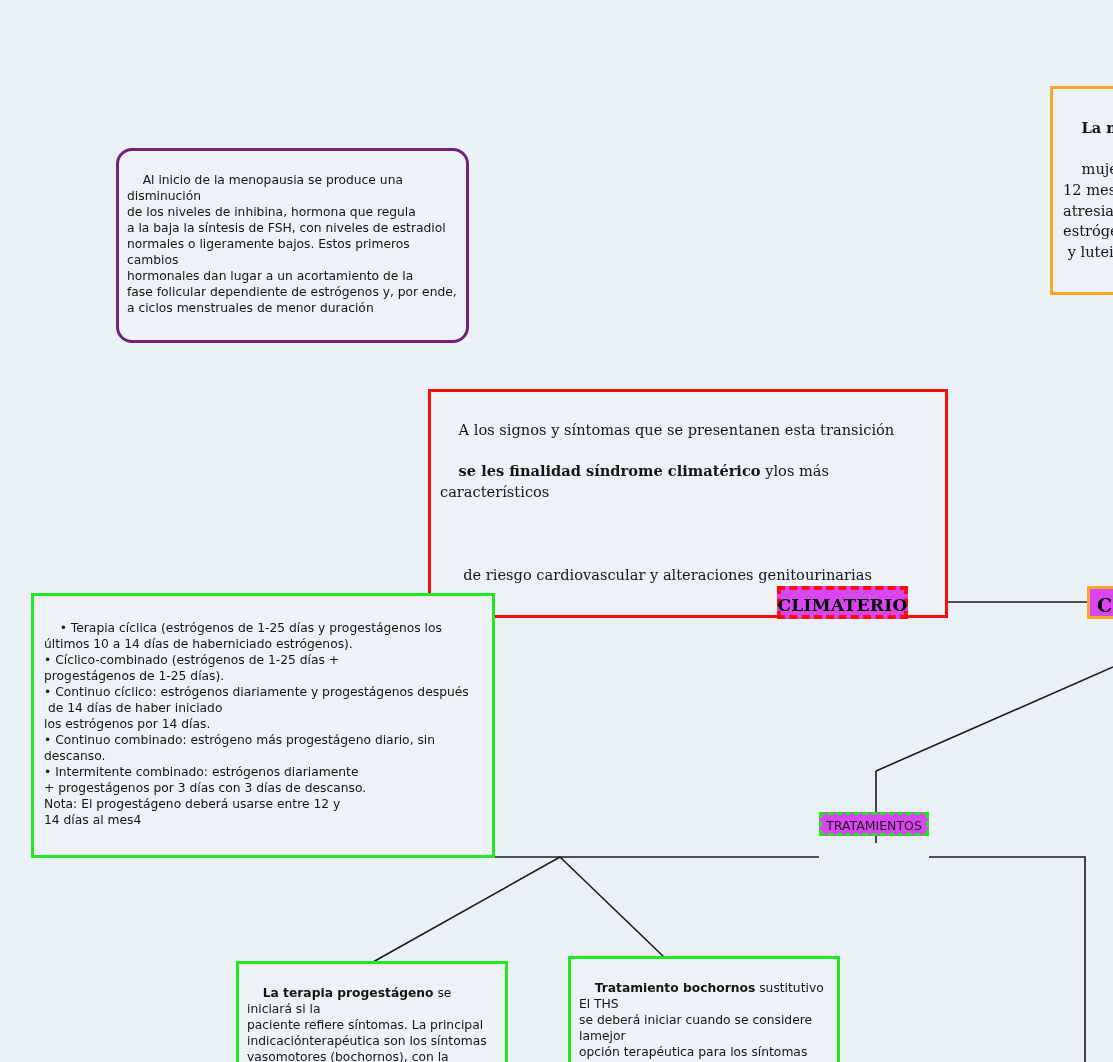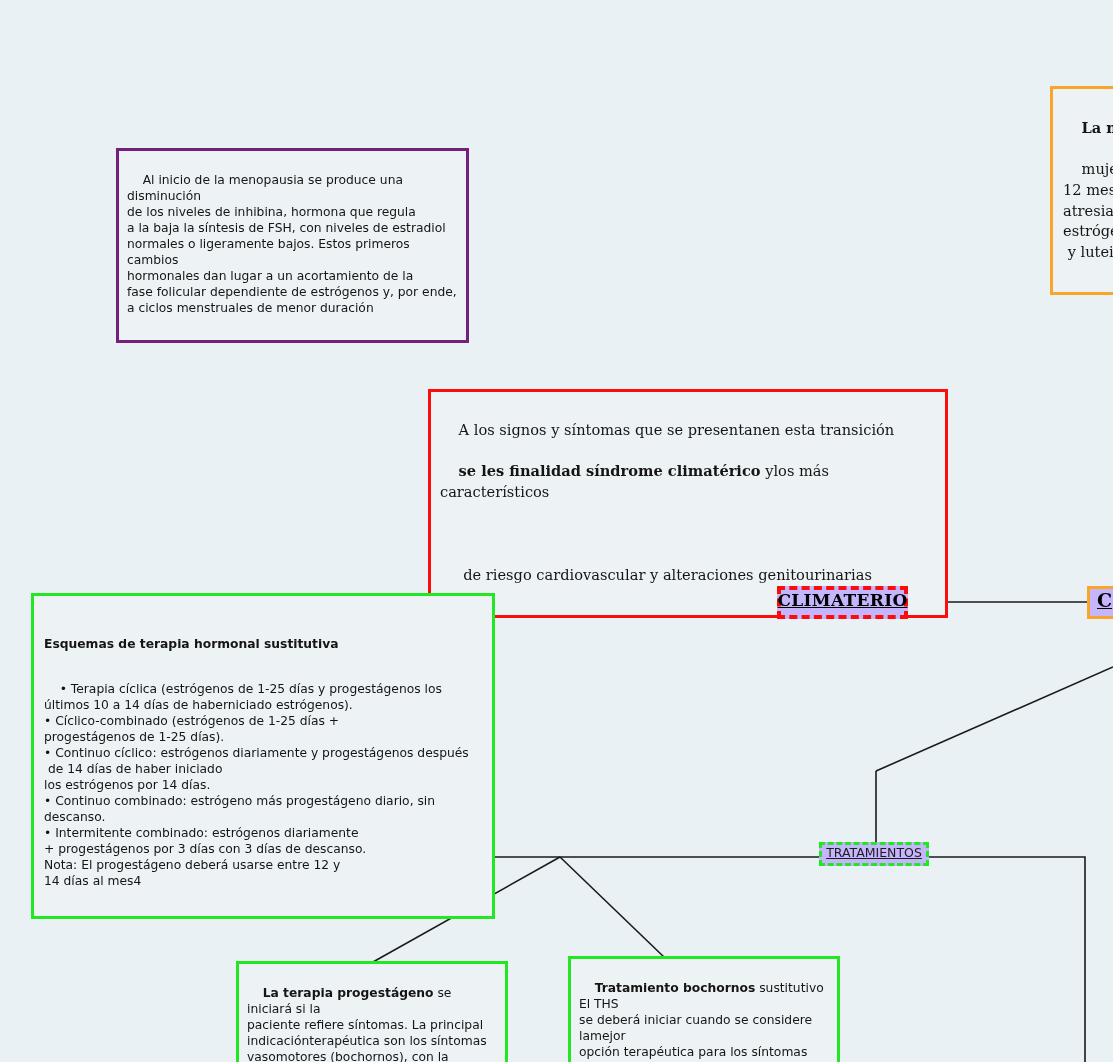--- a/index.html
+++ b/index.html
@@ -53,20 +53,21 @@
     font-weight: bold;
   }
 
   
   #box-inhibina {
     left: 116px;
     top: 148px;
     width: 353px;
     border-width: 3px;
     border-color: #71207e;
+    border-radius: 16px;
   }
   
   #box-menopausia {
     left: 1050px;
     top: 86px;
     width: 215px;
     border-width: 3px;
     border-color: #f7a52b;
     padding: 8px 10px 9px 10px;
   }
@@ -107,43 +108,42 @@
     top: 956px;
     width: 272px;
     border-width: 3px;
     border-color: #23e723;
   }
 
   
   .hub {
     position: absolute;
     box-sizing: border-box;
-    background: #c4b5fd;
+    background: #d946ef;
     display: flex;
-    align-items: flex-start;
+    align-items: flex-end;
     justify-content: center;
     white-space: nowrap;
-    text-decoration: underline;
   }
   #hub-climaterio {
     left: 777px;
     top: 586px;
     width: 131px;
     height: 33px;
     border: 4px dashed #fb0d0d;
     border-style: dashed;
     font-family: "DejaVu Serif", serif;
     font-weight: bold;
     font-size: 17px;
     letter-spacing: 0.3px;
     color: #000;
   }
   #hub-tratamientos {
     left: 819px;
-    top: 842px;
+    top: 812px;
     width: 110px;
     height: 24px;
     border: 3px dashed #23e723;
     font-family: "DejaVu Sans", sans-serif;
     font-size: 12.5px;
     color: #1c1c1c;
   }
   
   #hub-right-orange {
     left: 1087px;
@@ -206,21 +206,20 @@
   </div>
 
   <div class="node tbox serif" id="box-sindrome">
     <span>A los signos y síntomas que se presentanen esta transición</span><br>
     <span class="b">se les finalidad síndrome climatérico</span><span> ylos más característicos</span><br>
     <br>
     <span> de riesgo cardiovascular y alteraciones genitourinarias</span>
   </div>
 
   <div class="node tbox sans" id="box-esquemas">
-    <span class="title">Esquemas de terapia hormonal sustitutiva</span>
     <span>• Terapia cíclica (estrógenos de 1-25 días y progestágenos los
 últimos 10 a 14 días de haberniciado estrógenos).
 • Cíclico-combinado (estrógenos de 1-25 días +
 progestágenos de 1-25 días).
 • Continuo cíclico: estrógenos diariamente y progestágenos después
  de 14 días de haber iniciado
 los estrógenos por 14 días.
 • Continuo combinado: estrógeno más progestágeno diario, sin descanso.
 • Intermitente combinado: estrógenos diariamente
 + progestágenos por 3 días con 3 días de descanso.

